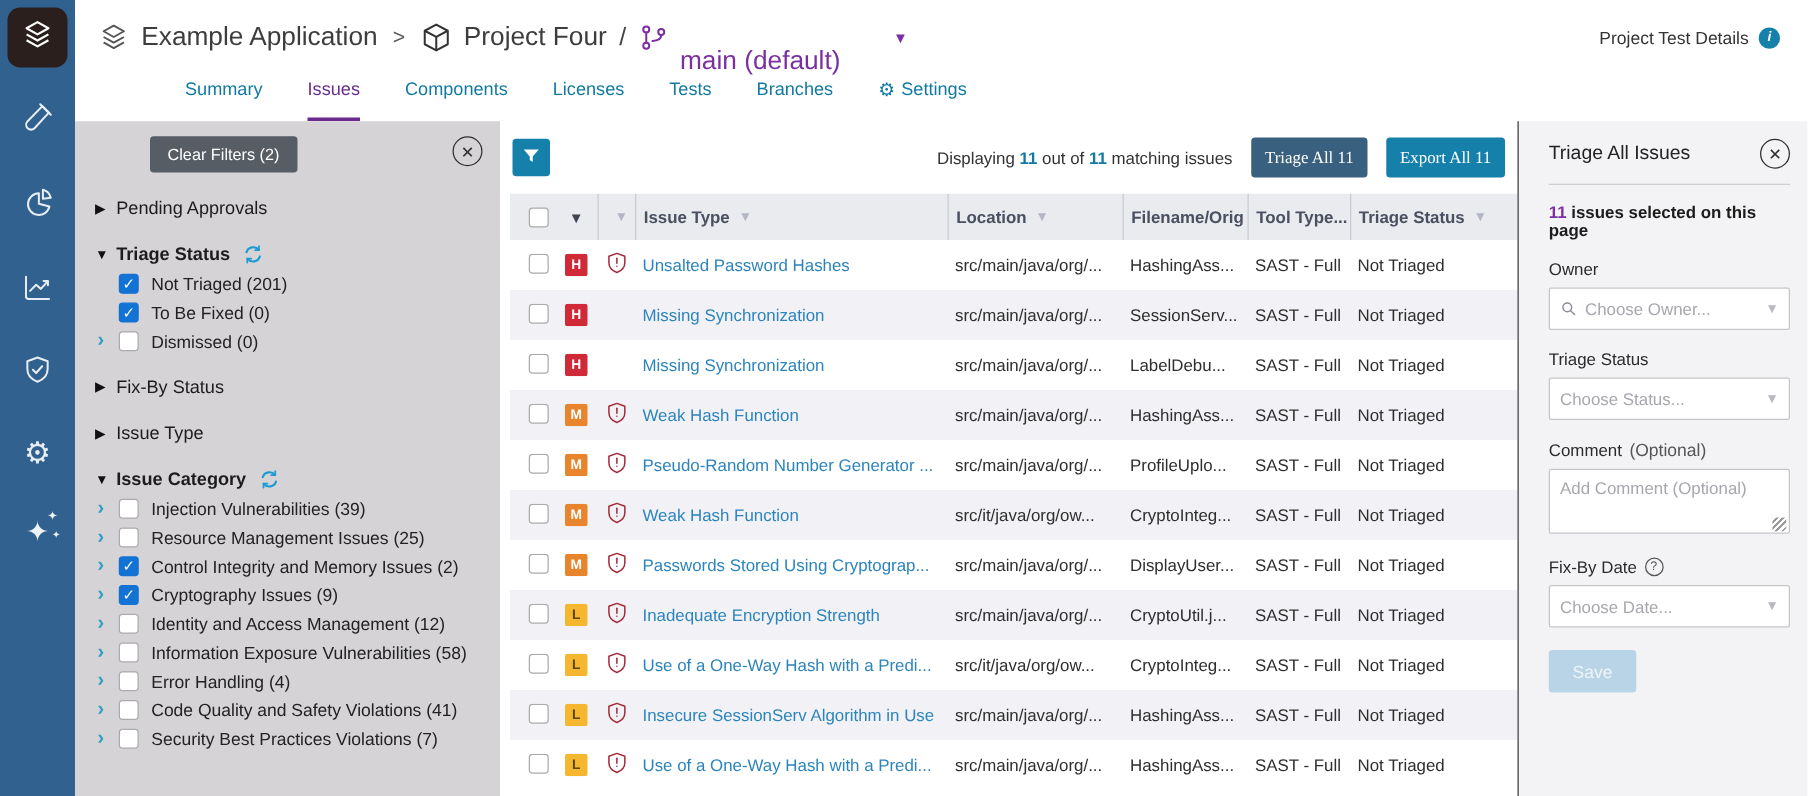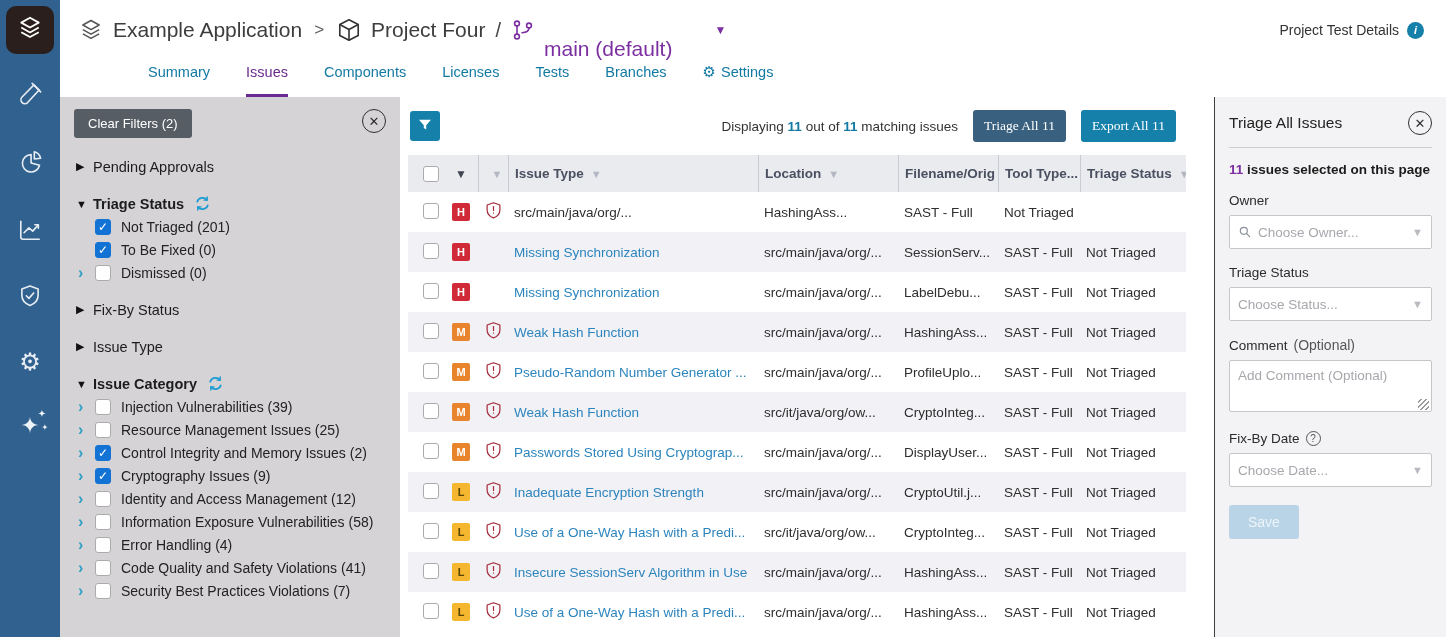--- a/index.html
+++ b/index.html
@@ -31,21 +31,21 @@
 
   .tabbar { height:37px; flex:0 0 37px; display:flex; gap:36px; padding-left:88px; background:#fff; align-items:stretch; }
   .tab { display:flex; align-items:center; gap:5px; font-size:14.5px; color:#1279a3; cursor:pointer; border-bottom:3px solid transparent; padding-bottom:10px; }
   .tab.on-true { color:#6a2a8e; border-bottom-color:#6a2a8e; font-weight:400; }
   .tab-gear { font-family:"DejaVu Sans", sans-serif; font-size:15px; }
 
   .content { flex:1; display:flex; min-height:0; background:#fff; }
 
   
   .filters { width:340px; flex:0 0 340px; background:#d5d3d6; padding:12px 14px 0 14px; position:relative; overflow:hidden; }
-  .clear-btn { background:#575d64; color:#fff; border:none; font-size:13px; padding:7px 14px; border-radius:3px; cursor:pointer; font-family:inherit; }
+  .clear-btn { background:#575d64; color:#fff; border:none; font-size:13px; padding:7px 14px; border-radius:3px; cursor:pointer; font-family:inherit;margin-left:46px; }
   .circle-x { width:24px; height:24px; border:1.5px solid #2f2f2f; border-radius:50%; display:inline-flex; align-items:center; justify-content:center; font-size:13px; color:#2f2f2f; cursor:pointer; background:transparent; }
   .filters .circle-x { position:absolute; top:12px; right:14px; }
   .f-rows { margin-top:10px; }
   .f-group { display:flex; align-items:center; margin:20px 0 4px 2px; font-size:14.5px; color:#1c1c1c; cursor:pointer; }
   .f-caret { width:17px; font-size:11px; color:#111; }
   .bold-true { font-weight:700; }
   .f-refresh { margin-left:10px; display:flex; }
   .f-item { display:flex; align-items:center; margin:7px 0 7px 4px; font-size:14px; color:#222; }
   .f-chev { width:17px; color:#2f9fc4; font-size:16px; font-weight:700; line-height:1; cursor:pointer; }
   .cb { width:16px; height:16px; border:1px solid #ababab; background:#fff; border-radius:3px; margin-right:10px; display:inline-flex; align-items:center; justify-content:center; cursor:pointer; flex:0 0 16px; }
@@ -74,21 +74,21 @@
   .cell { padding:0 6px; white-space:nowrap; overflow:hidden; text-overflow:ellipsis; }
   .rowcb { margin-left:9px; }
   .sev { width:18px; height:18px; border-radius:2px; display:flex; align-items:center; justify-content:center; font-size:11px; font-weight:700; color:#fff; margin:0 auto; }
   .sev-H { background:#d02a39; }
   .sev-M { background:#e8842c; }
   .sev-L { background:#f5b72f; color:#5b4503; }
   .rshield { display:flex; justify-content:center; }
   .itype { color:#2c84bd; cursor:pointer; }
 
   
-  .triage { width:232px; flex:0 0 232px; border-left:1px solid #3f3f3f; background:#f3f3f5; padding:14px 14px 0 14px; font-size:13.5px; position:relative; overflow:hidden;margin-left:28px; }
+  .triage { width:232px; flex:0 0 232px; border-left:1px solid #3f3f3f; background:#f3f3f5; padding:14px 14px 0 24px; font-size:13.5px; position:relative; overflow:hidden; }
   .tp-head { display:flex; align-items:center; justify-content:space-between; padding-bottom:12px; border-bottom:1px solid #cfcfd3; }
   .tp-title { font-size:15.5px; color:#222; }
   .tp-sel { margin-top:14px; font-weight:700; color:#1c1c1c; }
   .tp-sel b { color:#7b2fa0; }
   .tp-note { margin-top:12px; color:#333; line-height:1.35; }
   .tp-label { margin-top:16px; color:#2b2b2b; display:flex; align-items:center; gap:6px; }
   .tp-label .opt { font-size:14px; color:#555; }
   .q-dot { width:15px; height:15px; border:1.3px solid #555; border-radius:50%; font-size:10px; color:#555; display:inline-flex; align-items:center; justify-content:center; }
   .sel { margin-top:7px; height:34px; background:#fff; border:1px solid #c6c6c9; border-radius:2px; display:flex; align-items:center; padding:0 8px; color:#a7a7ad; cursor:pointer; position:relative; }
   .sel .ph { flex:1; white-space:nowrap; overflow:hidden; }
@@ -479,20 +479,21 @@
               </div>
               <div class="cell rshield">
                 <span>
                   <svg width="17" height="19" viewBox="0 0 24 26" fill="none" stroke="#a3293a" stroke-width="1.7" stroke-linecap="round" stroke-linejoin="round">
                     <path d="M12 2 l9 3.2 v7 c0 5.8-3.8 9.4-9 11.3 c-5.2-1.9-9-5.5-9-11.3 v-7 Z"></path>
                     <path d="M12 7.5 v5.5"></path>
                     <path d="M12 16.4 v.2"></path>
                   </svg>
                 </span>
               </div>
+              <div class="cell itype">Unsalted Password Hashes</div>
               <div class="cell">src/main/java/org/...</div>
               <div class="cell">HashingAss...</div>
               <div class="cell">SAST - Full</div>
               <div class="cell">Not Triaged</div>
             </div>
 
             <div class="grid trow">
               <div class="cell"><span class="cb rowcb"></span></div>
               <div class="cell">
                 <span class="sev sev-H">H</span>

